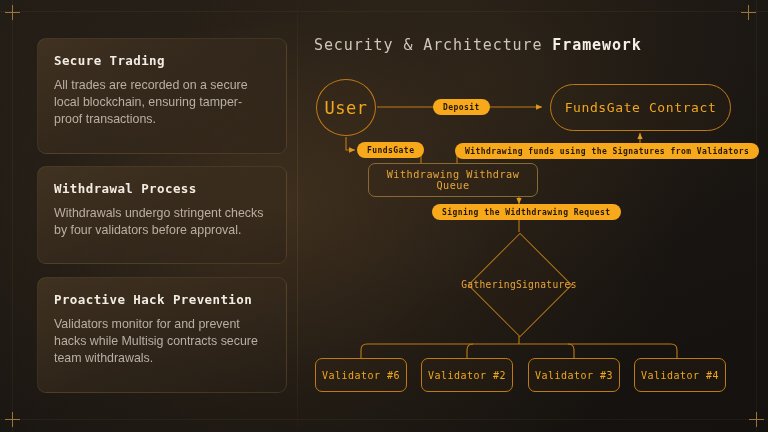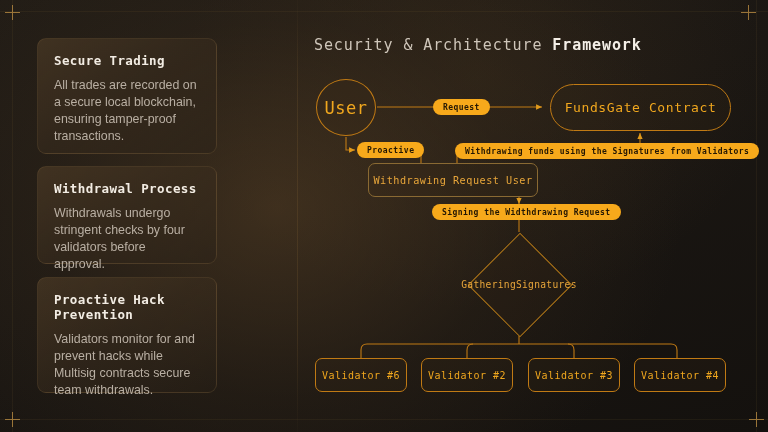--- a/index.html
+++ b/index.html
@@ -65,21 +65,21 @@
     left: 297px;
     top: 0;
     width: 1px;
     height: 432px;
     background: linear-gradient(to bottom, rgba(160,120,60,0.02), rgba(160,120,60,0.16) 22%, rgba(160,120,60,0.16) 78%, rgba(160,120,60,0.02));
   }
 
   .card {
     position: absolute;
     left: 37px;
-    width: 180px;
+    width: 250px;
     border-radius: 9px;
     background: linear-gradient(145deg, rgba(92,70,44,0.50) 0%, rgba(62,48,32,0.45) 48%, rgba(40,32,23,0.40) 100%);
     border: 1px solid rgba(150,118,72,0.22);
     box-sizing: border-box;
     padding: 14px 16px 14px 16px;
   }
   .card-title {
     font-family: "DejaVu Sans Mono", "Liberation Mono", monospace;
     font-size: 12.5px;
     font-weight: bold;
@@ -267,21 +267,21 @@
 
     <div class="node circle" id="node-user">
       <span>User</span>
     </div>
 
     <div class="node pill" id="node-contract">
       <span>FundsGate Contract</span>
     </div>
 
     <div class="node box" id="node-queue">
-      <span>Withdrawing Request User</span>
+      <span>Withdrawing Withdraw Queue</span>
     </div>
 
     <div id="node-diamond-wrap">
       <div id="node-diamond-shape"></div>
       <div id="node-diamond-label">
         <span>Gathering</span>
         <span>Signatures</span>
       </div>
     </div>
 
@@ -291,19 +291,19 @@
     <div class="node box" id="node-v1">
       <span>Validator #2</span>
     </div>
     <div class="node box" id="node-v2">
       <span>Validator #3</span>
     </div>
     <div class="node box" id="node-v3">
       <span>Validator #4</span>
     </div>
 
-    <div class="edge-pill" id="pill-deposit">Request</div>
-    <div class="edge-pill" id="pill-withdraw">Proactive</div>
+    <div class="edge-pill" id="pill-deposit">Deposit</div>
+    <div class="edge-pill" id="pill-withdraw">FundsGate</div>
     <div class="edge-pill" id="pill-wfunds">Withdrawing funds using the Signatures from Validators</div>
     <div class="edge-pill" id="pill-signing">Signing the Widthdrawing Request</div>
 
   </div>
 </div>
 
 </body></html>

